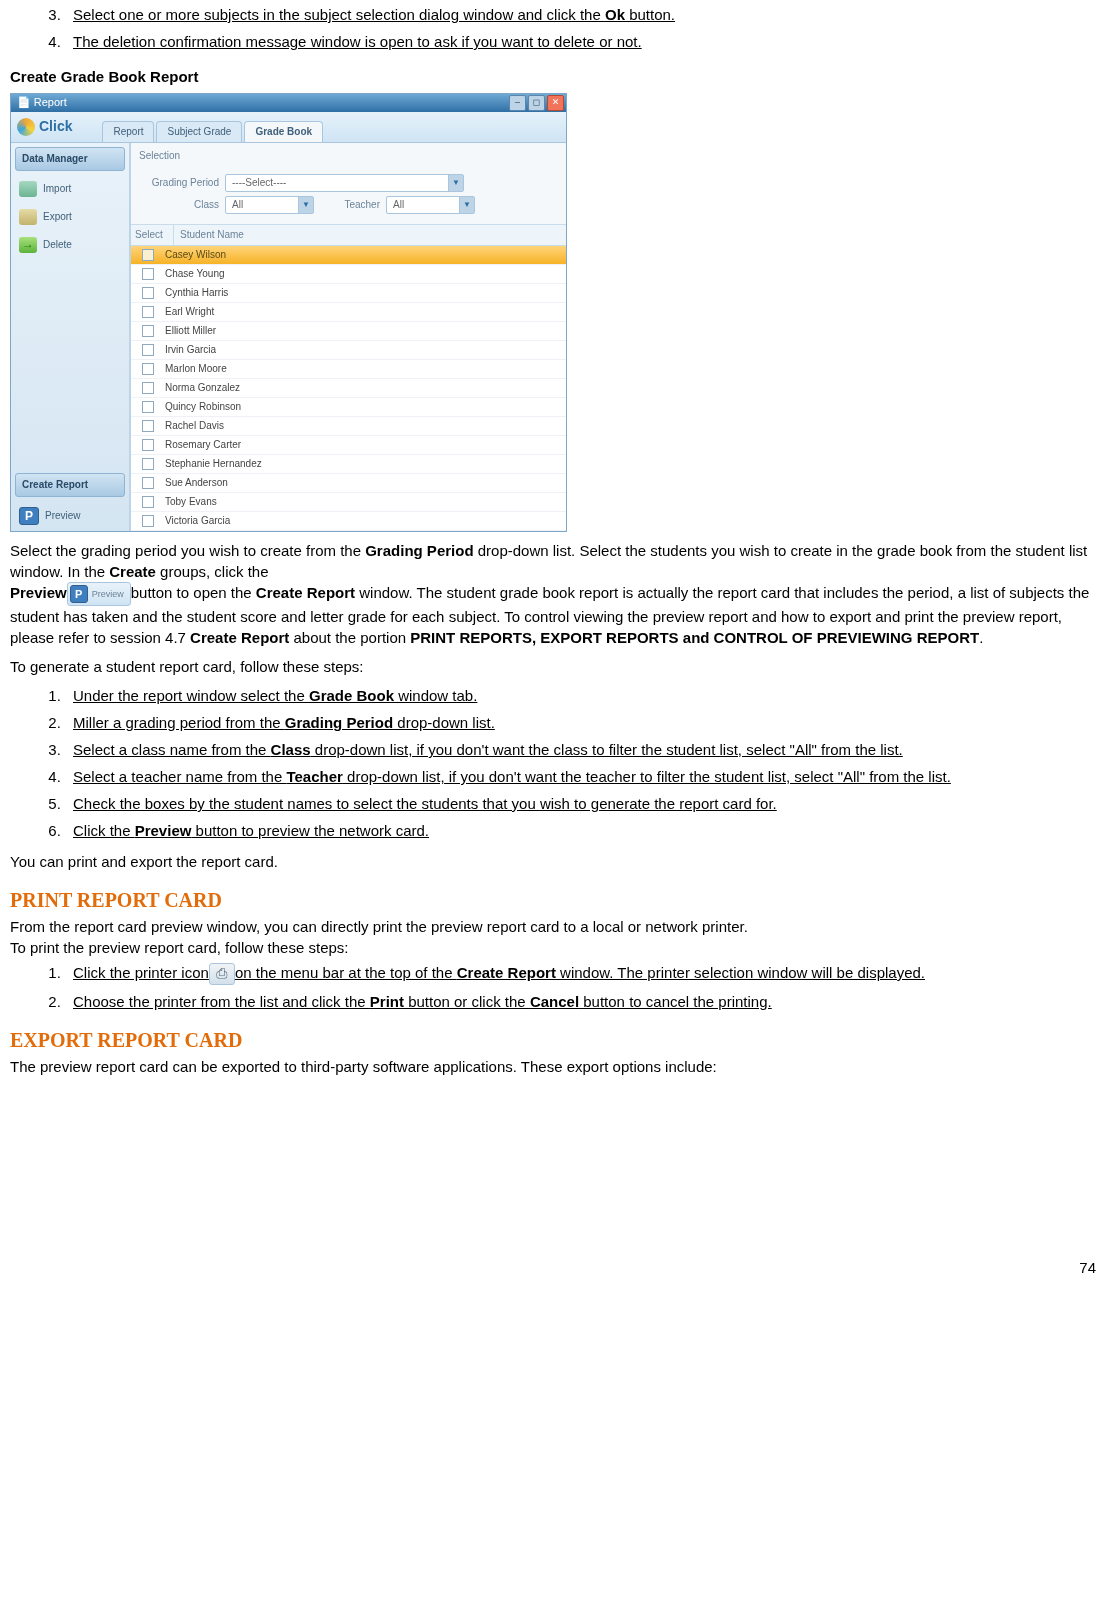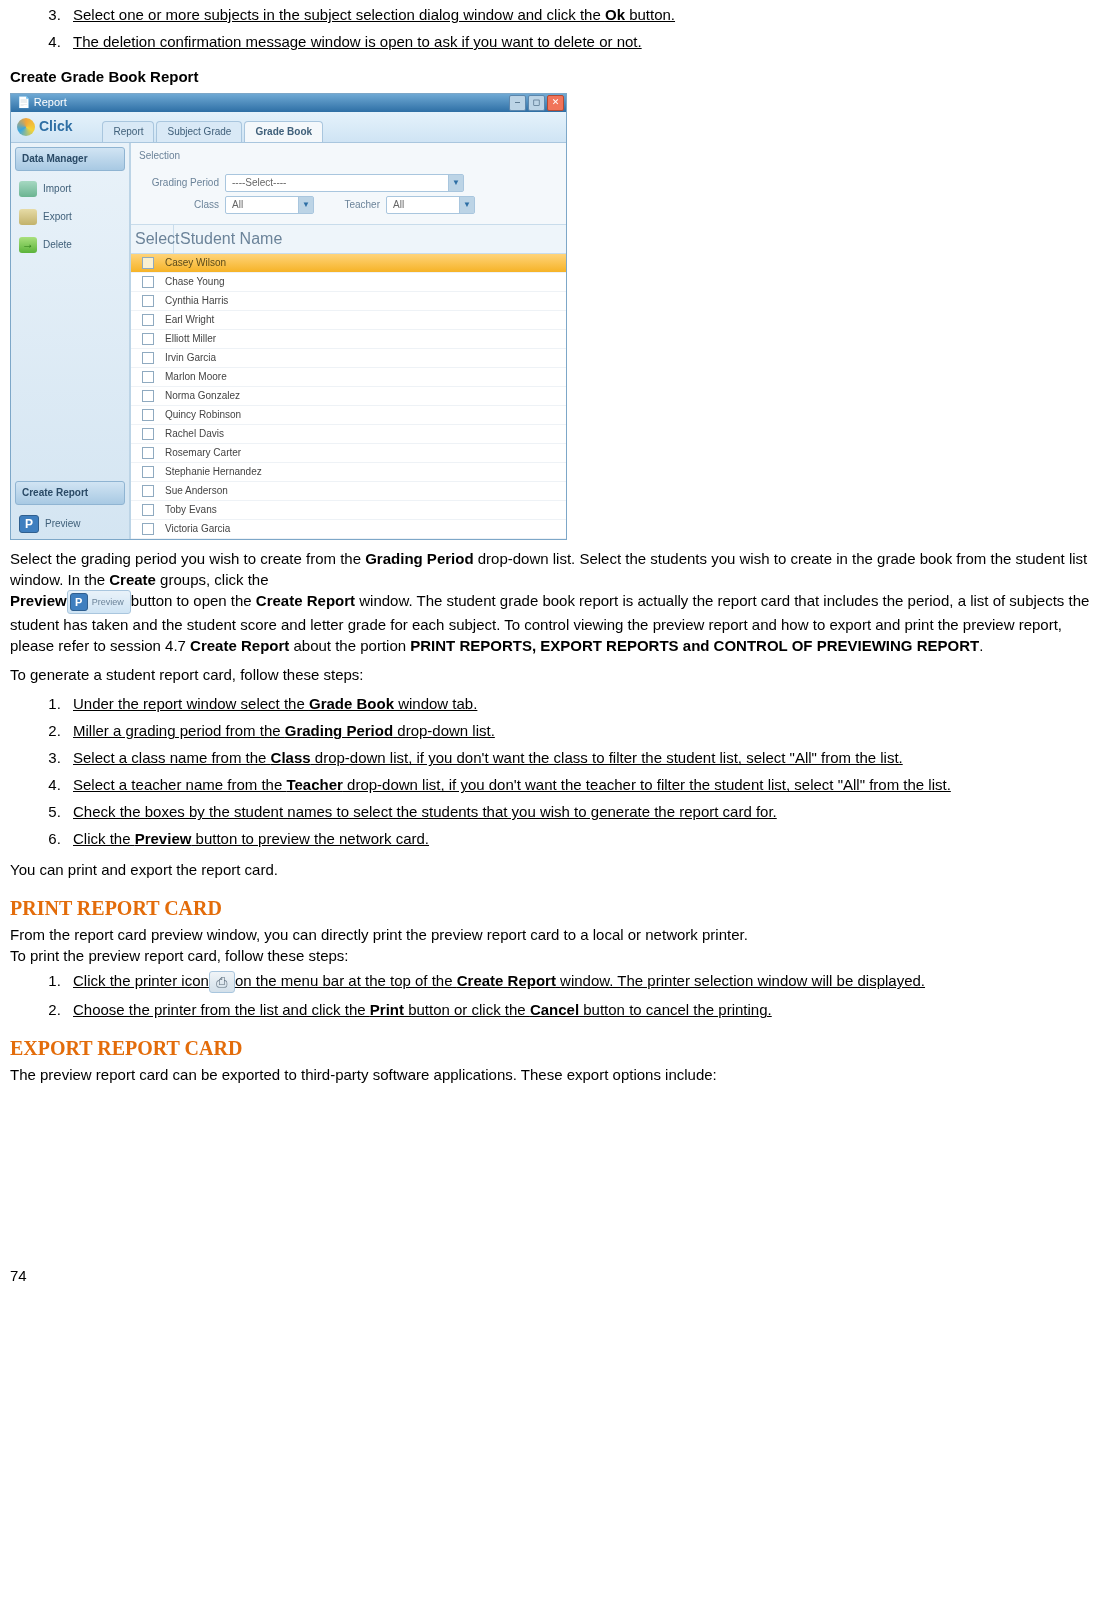--- a/index.html
+++ b/index.html
@@ -9,21 +9,21 @@
     margin: 0;
     padding: 0 10px;
     width: 1086px;
     line-height: 1.4;
   }
   ol { margin: 4px 0 10px 0; padding-left: 55px; }
   ol li { margin-bottom: 6px; padding-left: 8px; text-decoration: underline; }
   .section-title { font-weight: bold; margin: 14px 0 6px 0; }
   .orange-heading { color: #e36c0a; font-family: "Times New Roman", serif; font-weight: bold; font-size: 20px; margin-top: 14px; margin-bottom: 2px; }
   .p { margin: 8px 0; }
-  .page-num { text-align: left; margin-top: 180px; font-size: 15px; }
+  .page-num { text-align: right; margin-top: 180px; font-size: 15px; }
 
   
   .app-window {
     width: 555px;
     font-size: 10px;
     color: #333;
     margin-bottom: 8px;
     border: 1px solid #7da7c8;
   }
   .titlebar {
@@ -154,21 +154,21 @@
     text-align: center; color: #2e6fa5; font-size: 8px; line-height: 16px;
   }
   .dd.w-long .dd-text { width: 210px; }
   .dd.w-med .dd-text { width: 60px; }
   .dd.w-med2 .dd-text { width: 60px; }
 
   .list-header {
     display: flex;
     border-bottom: 1px solid #c8dceb;
     background: #eef5fa;
-    font-size: 16px;
+    font-size: 10px;
     color: #6b8399;
   }
   .hcol-sel { width: 34px; padding: 3px 4px; border-right: 1px solid #c8dceb; }
   .hcol-name { flex: 1; padding: 3px 6px; }
 
   .list-body { background: #fff; }
   .row {
     display: flex; align-items: center;
     height: 18px; border-bottom: 1px solid #eef2f6;
     font-size: 10px; color: #444;

